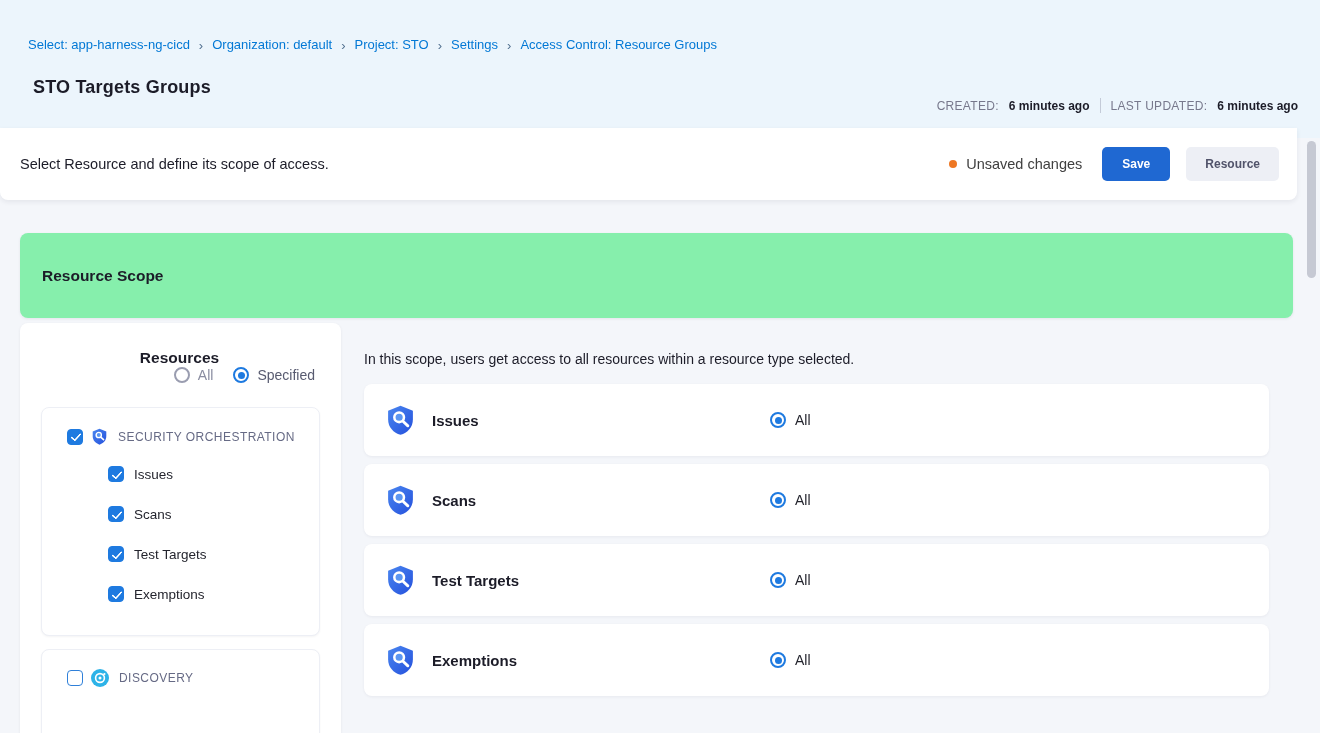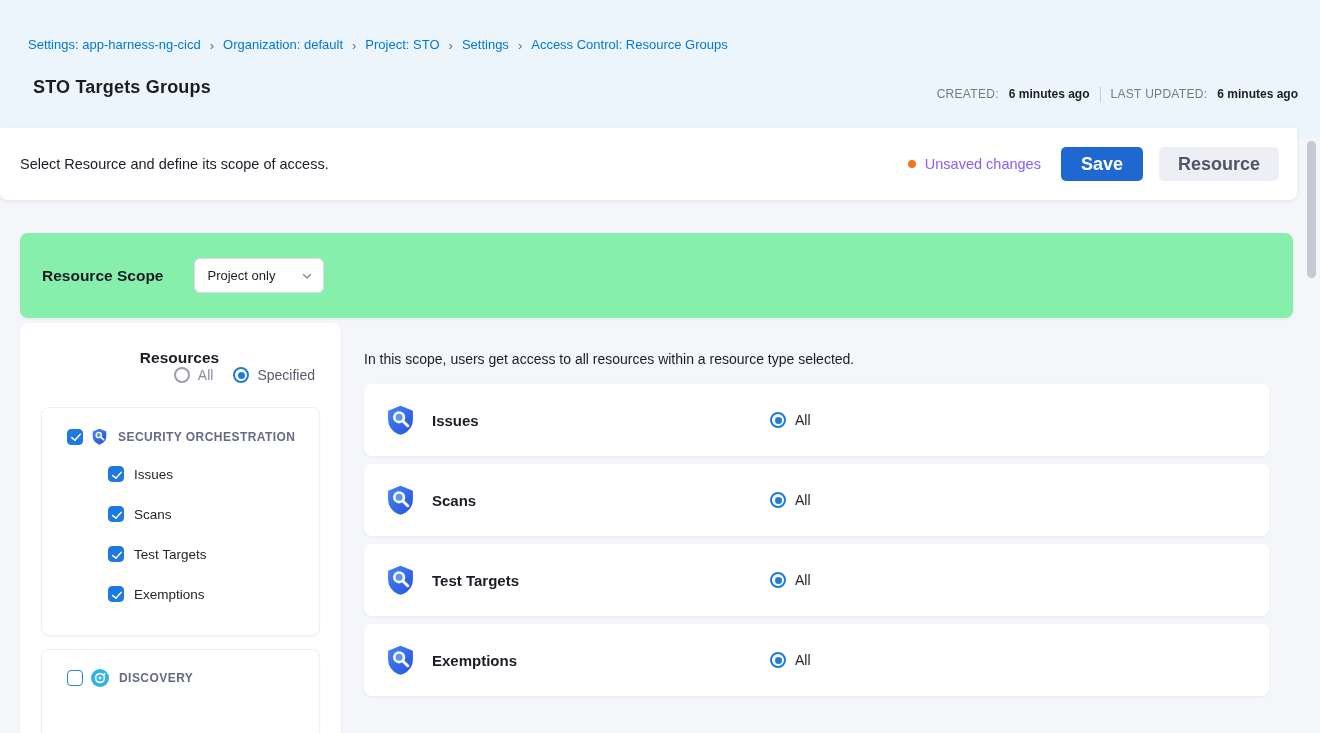--- a/index.html
+++ b/index.html
@@ -22,43 +22,43 @@
     font-size:13px;
   }
   .crumb { color:#0278d5; cursor:pointer; white-space:nowrap; }
   .crumb-sep { color:#51708f; font-size:13px; line-height:1; padding-top:1px; }
   .crumb-sep::before { content:"\203A"; }
   .page-title {
     position:absolute; top:77px; left:33px;
     font-size:18px; font-weight:700; color:#1c1c28; letter-spacing:.2px;
   }
   .meta {
-    position:absolute; top:87px; right:22px;
-    display:flex; gap:10px; font-size:12px;
+    position:absolute; top:98px; right:22px;
+    display:flex; align-items:center; gap:10px; font-size:12px;
   }
   .meta .lbl { color:#77788c; letter-spacing:.3px; }
   .meta .val { color:#1c1c28; font-weight:700; }
   .meta-divider { width:1px; height:15px; background:#c4cbd8; }
 
   
   .toolbar {
     position:absolute; top:128px; left:0; width:1297px; height:72px;
     background:#ffffff;
     border-radius:0 0 8px 8px;
     box-shadow:0 2px 5px rgba(40,41,61,.08);
     display:flex; align-items:center;
     padding:0 18px 0 20px;
     z-index:3;
   }
   .toolbar-desc { font-size:14.5px; color:#1c1c28; }
   .toolbar-right { margin-left:auto; display:flex; align-items:center; }
   .unsaved-dot { width:8px; height:8px; border-radius:50%; background:#ee7723; margin-right:9px; }
-  .unsaved-text { color:#8b5cf6; font-size:14.5px; margin-right:20px; }
+  .unsaved-text { color:#404040; font-size:14.5px; margin-right:20px; }
   .btn {
-    height:34px; border:none; border-radius:5px; font-size:18px; font-weight:700;
+    height:34px; border:none; border-radius:5px; font-size:12px; font-weight:700;
     font-family:"Liberation Sans", sans-serif; cursor:pointer;text-align:center;
   }
   .btn-save { background:#1f68d2; color:#fff; padding:0 20px; margin-right:16px; }
   .btn-discard { background:#edeff5; color:#51536a; padding:0 19px; }
 
   
   .scroll-thumb {
     position:absolute; top:141px; left:1307px; width:9px; height:137px;
     background:#c6c9d3; border-radius:5px; z-index:4;
   }
@@ -101,21 +101,21 @@
 
   .group-card {
     margin:24px 21px 0 21px; width:279px;
     background:#fff; border:1px solid #edeff5; border-radius:8px;
     box-shadow:0 1px 2px rgba(40,41,61,.05);
     padding:19px 10px 21px 25px;
   }
   .group-card.second { margin-top:13px; height:140px; }
   .group-head { display:flex; align-items:center; gap:8px; }
   .group-name {
-    font-size:12px; font-weight:700; color:#666a85;
+    font-size:12px; font-weight:400; color:#666a85;
     letter-spacing:.45px; margin-left:2px; white-space:nowrap;
   }
   .group-items { margin:8px 0 0 41px; }
   .group-item { display:flex; align-items:center; gap:10px; height:40px; cursor:pointer; }
   .group-item .item-label { font-size:13.5px; color:#24252e; }
 
   
   .checkbox {
     width:16px; height:16px; border-radius:4px; position:relative; flex:0 0 16px;
     background:#fff; border:1.5px solid #2f80d9; cursor:pointer;
@@ -178,21 +178,21 @@
       <circle cx="9" cy="9" r="9" fill="#2db3e8"></circle>
       <circle cx="9" cy="9" r="4.4" fill="none" stroke="#ffffff" stroke-width="1.6"></circle>
       <circle cx="9" cy="9" r="1.5" fill="#ffffff"></circle>
       <circle cx="13.4" cy="5" r="1.1" fill="#ffffff"></circle>
     </g>
   </defs>
 </svg>
 
 <div class="header">
   <div class="breadcrumb">
-    <span class="crumb">Settings: app-harness-ng-cicd</span>
+    <span class="crumb">Select: app-harness-ng-cicd</span>
     <span class="crumb-sep"></span>
     <span class="crumb">Organization: default</span>
     <span class="crumb-sep"></span>
     <span class="crumb">Project: STO</span>
     <span class="crumb-sep"></span>
     <span class="crumb">Settings</span>
     <span class="crumb-sep"></span>
     <span class="crumb">Access Control: Resource Groups</span>
   </div>
   <div class="page-title">STO Targets Groups</div>
@@ -212,28 +212,20 @@
     <span class="unsaved-text">Unsaved changes</span>
     <button class="btn btn-save">Save</button>
     <button class="btn btn-discard">Resource</button>
   </div>
 </div>
 
 <div class="scroll-thumb"></div>
 
 <div class="scope-card">
   <span class="scope-label">Resource Scope</span>
-  <div class="scope-select">
-    <span>Project only</span>
-    <span class="chev">
-      <svg width="12" height="12" viewBox="0 0 12 12">
-          <path d="M2.5 4.5 L6 8 L9.5 4.5" fill="none" stroke="#8a8da1" stroke-width="1.5" stroke-linecap="round" stroke-linejoin="round"></path>
-        </svg>
-    </span>
-  </div>
 </div>
 
 <div class="sidebar">
   <div class="sidebar-head">
     <span class="sidebar-title">Resources</span>
     <div class="mode-group">
       <span class="mode-opt">
         <span class="radio off"></span>
         <span class="mode-label-off">All</span>
       </span>

